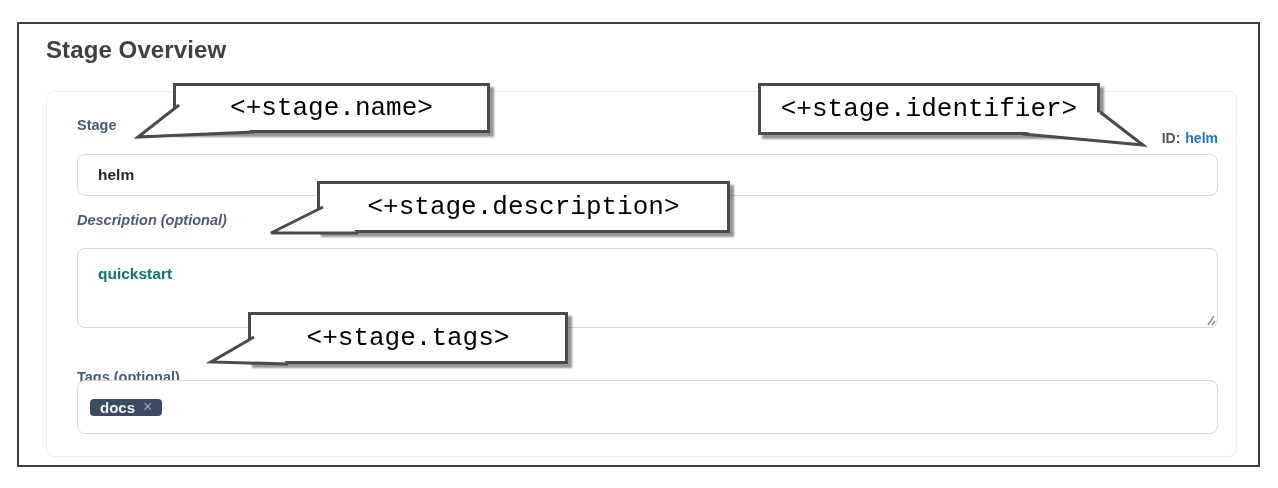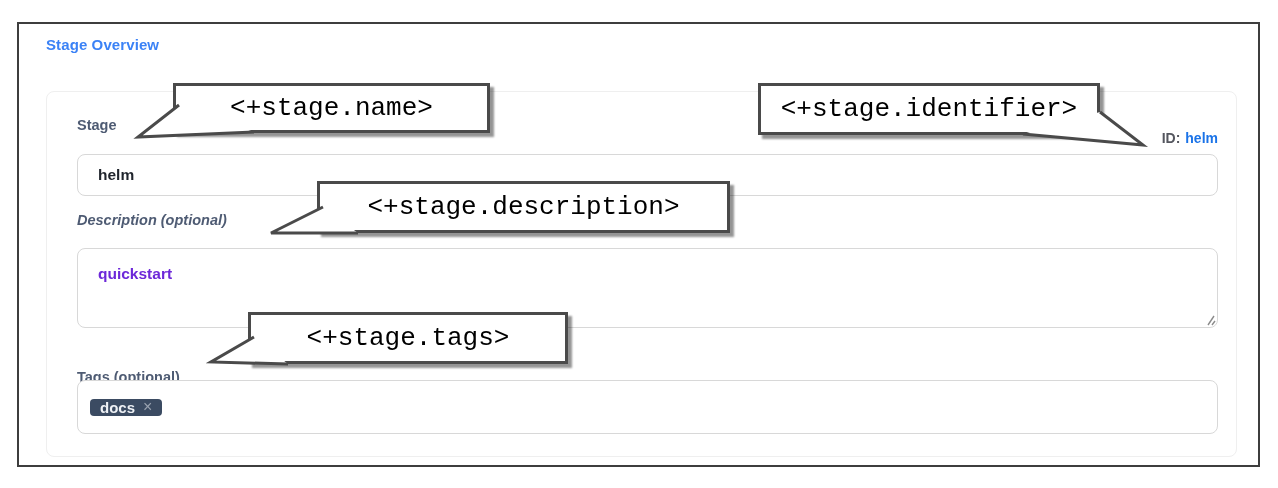--- a/index.html
+++ b/index.html
@@ -10,42 +10,42 @@
     position: relative; overflow: hidden;
   }
   .frame {
     position: absolute; left: 17px; top: 22px;
     width: 1243px; height: 445px;
     border: 2px solid #3e3e3e; background: #ffffff;
   }
   .abs { position: absolute; }
   .page-title {
     left: 27px; top: 12px;
-    font-size: 15px; font-weight: 700; color: #3b82f6;
+    font-size: 24px; font-weight: 700; color: #404040;
     letter-spacing: 0.1px;
   }
   .card {
     left: 27px; top: 67px; width: 1191px; height: 366px;
     background: #ffffff; border: 1px solid #efefef; border-radius: 8px;
   }
   .field-label {
     font-size: 14.5px; font-weight: 600; color: #4e5b73;
   }
   .text-input {
     left: 58px; width: 1141px; height: 42px;
     background: #fff; border: 1px solid #d8d8d8; border-radius: 8px;
     font-family: "Liberation Sans", sans-serif;
     font-size: 15.5px; font-weight: 600; color: #1f242c;
     padding: 0 20px; outline: none; display: block; position: absolute;
   }
   .text-area {
     left: 58px; width: 1141px; height: 80px;
     background: #fff; border: 1px solid #d8d8d8; border-radius: 8px;
     font-family: "Liberation Sans", sans-serif;
-    font-size: 15.5px; font-weight: 600; color: #6d28d9;
+    font-size: 15.5px; font-weight: 600; color: #0f766e;
     padding: 16px 20px; outline: none; resize: none; display: block; position: absolute;
   }
   .id-row {
     left: 899px; top: 106px; width: 300px; text-align: right;
     font-size: 14px; font-weight: 600; white-space: nowrap;
   }
   .id-label { color: #54565e; }
   .id-value { color: #1a73e8; margin-left: 5px; cursor: pointer; }
   .tags-box {
     left: 58px; top: 356px; width: 1141px; height: 54px;

